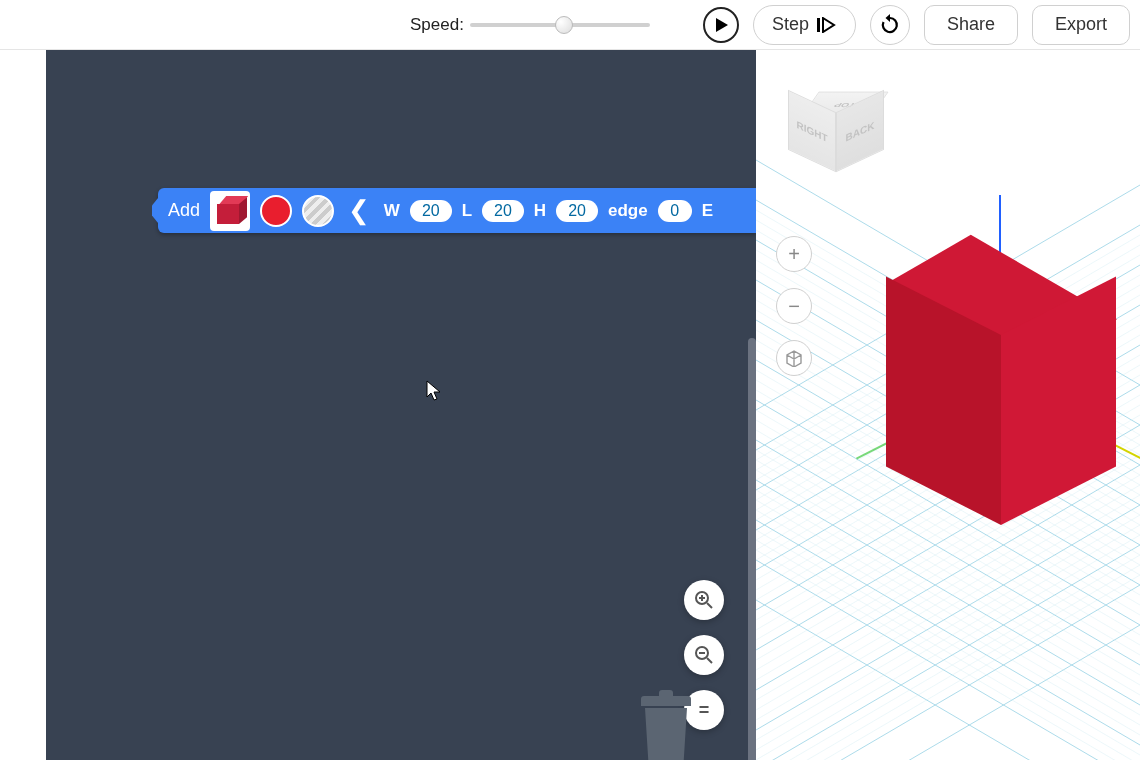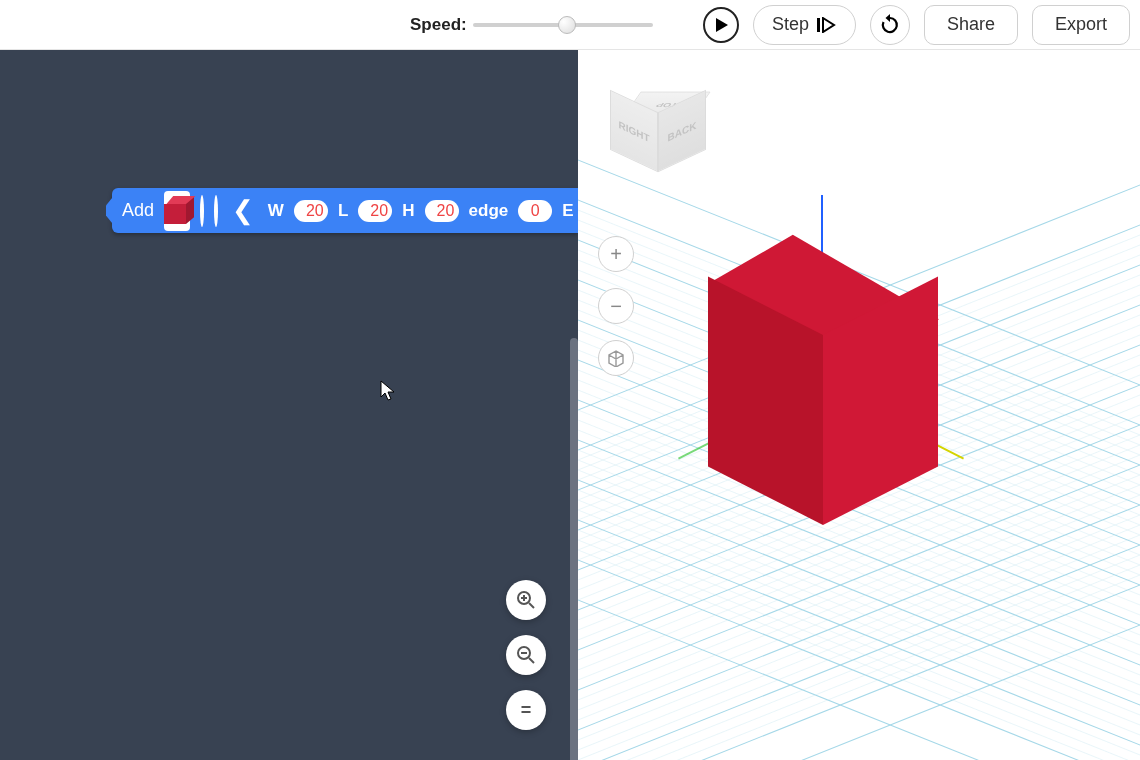--- a/index.html
+++ b/index.html
@@ -2,51 +2,51 @@
 <html><head>
 <meta charset="utf-8">
 <style>
   * { box-sizing: border-box; margin: 0; padding: 0; }
   html, body { width: 1140px; height: 760px; font-family: -apple-system, BlinkMacSystemFont, "Segoe UI", Arial, sans-serif; overflow: hidden; background: #fff; }
   
   
   .topbar { height: 50px; display: flex; align-items: center; padding: 0 10px; gap: 14px; border-bottom: 1px solid #e5e5e5; background: #fff; position: relative; }
   .topbar-spacer { flex: 1; }
   .speed-wrap { display: flex; align-items: center; gap: 6px; position: absolute; left: 410px; }
-  .speed-label { font-weight: 700; font-size: 17px; color: #222; }
+  .speed-label { font-weight: 400; font-size: 17px; color: #222; }
   .slider { width: 180px; height: 18px; position: relative; }
   .slider-track { position: absolute; top: 7px; left: 0; right: 0; height: 4px; background: #d0d0d0; border-radius: 2px; }
   .slider-thumb { position: absolute; top: 0; left: 85px; width: 18px; height: 18px; background: radial-gradient(circle at 30% 30%, #fff, #dcdcdc); border: 1px solid #bbb; border-radius: 50%; }
   .round-btn { width: 36px; height: 36px; border-radius: 50%; border: 2px solid #222; display: flex; align-items: center; justify-content: center; background: #fff; cursor: pointer; }
   .pill-btn { height: 40px; padding: 0 22px; border-radius: 10px; border: 1px solid #d0d0d0; background: #fff; font-size: 18px; color: #333; cursor: pointer; display: flex; align-items: center; }
   .step-btn { display: flex; align-items: center; gap: 8px; height: 40px; padding: 0 18px; border-radius: 22px; border: 1px solid #d0d0d0; background: #fff; font-size: 18px; color: #333; cursor: pointer; }
   .reset-btn { width: 40px; height: 40px; border-radius: 50%; border: 1px solid #d0d0d0; background: #fff; display: flex; align-items: center; justify-content: center; cursor: pointer; }
 
   
   .main { display: flex; height: 710px; }
-  .left { width: 578px; background: #384252; position: relative; }
+  .left { width: 710px; background: #384252; position: relative; margin-left: 46px; }
   .right { flex: 1; background: #fff; position: relative; overflow: hidden; }
 
   
   .block { position: absolute; top: 138px; left: 112px; right: 0; height: 45px; background: #3b82f6; border-radius: 6px 0 0 6px; display: flex; align-items: center; padding: 0 10px; gap: 10px; color: #fff; font-size: 18px; font-weight: 500; box-shadow: 0 2px 4px rgba(0,0,0,0.3); }
   .block::before {
     content:""; position:absolute; left:-6px; top:10px; width:12px; height:25px; background:#3b82f6; border-radius:6px 0 0 6px;
     clip-path: polygon(0 30%, 50% 0, 100% 0, 100% 100%, 50% 100%, 0 70%);
   }
   .shape-thumb { width: 40px; height: 40px; background: #fff; border-radius: 4px; display: flex; align-items: center; justify-content: center; }
   .cube-mini { width: 26px; height: 26px; position: relative; }
   .cube-mini .face { position: absolute; background: #c41e3a; }
   .cube-mini .top { width: 22px; height: 10px; background: #e23a56; transform: skewX(-40deg); left: 5px; top: -2px; }
   .cube-mini .front { width: 22px; height: 20px; left: 0; top: 6px; background:#c41e3a;}
   .cube-mini .side { width: 8px; height: 20px; left: 22px; top: 6px; transform: skewY(-40deg); transform-origin: top left; background:#a01830;}
   .color-dot { width: 32px; height: 32px; border-radius: 50%; background: #e91e2e; border: 2px solid #fff; }
   .stripe-dot { width: 32px; height: 32px; border-radius: 50%; border: 2px solid #fff; background: repeating-linear-gradient(135deg, #ccc 0 4px, #eee 4px 8px); }
   .chev-left { font-size: 26px; color: #fff; font-weight: 300; padding: 0 4px; }
   .param-label { font-weight: 700; color: #fff; font-size: 17px; }
-  .param-val { background: #fff; color: #ef4444; border-radius: 14px; padding: 2px 12px; font-size: 16px; min-width: 34px; text-align: center; }
+  .param-val { background: #fff; color: #0369a1; border-radius: 14px; padding: 2px 12px; font-size: 16px; min-width: 34px; text-align: center; }
 
   
   .cursor { position: absolute; left: 380px; top: 330px; }
   .cursor svg { display:block; }
 
   
   .float-ctrl { position: absolute; width: 40px; height: 40px; border-radius: 50%; background: #fff; display: flex; align-items: center; justify-content: center; box-shadow: 0 2px 6px rgba(0,0,0,0.25); cursor: pointer; }
   .zoomin-left { right: 32px; top: 530px; }
   .zoomout-left { right: 32px; top: 585px; }
   .equal-left { right: 32px; top: 640px; }

